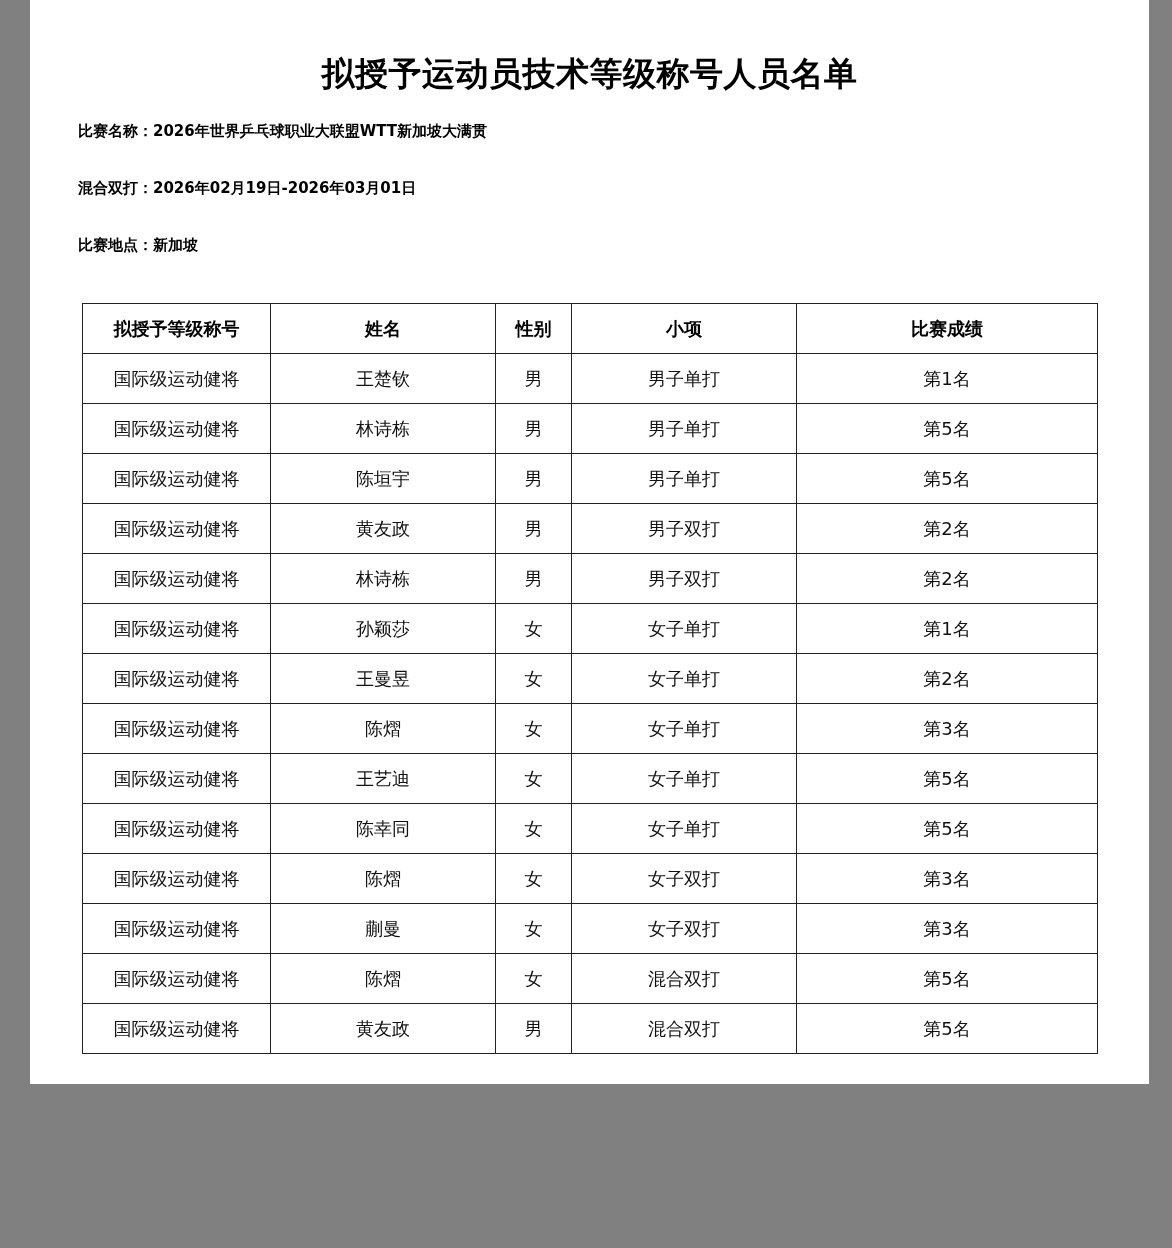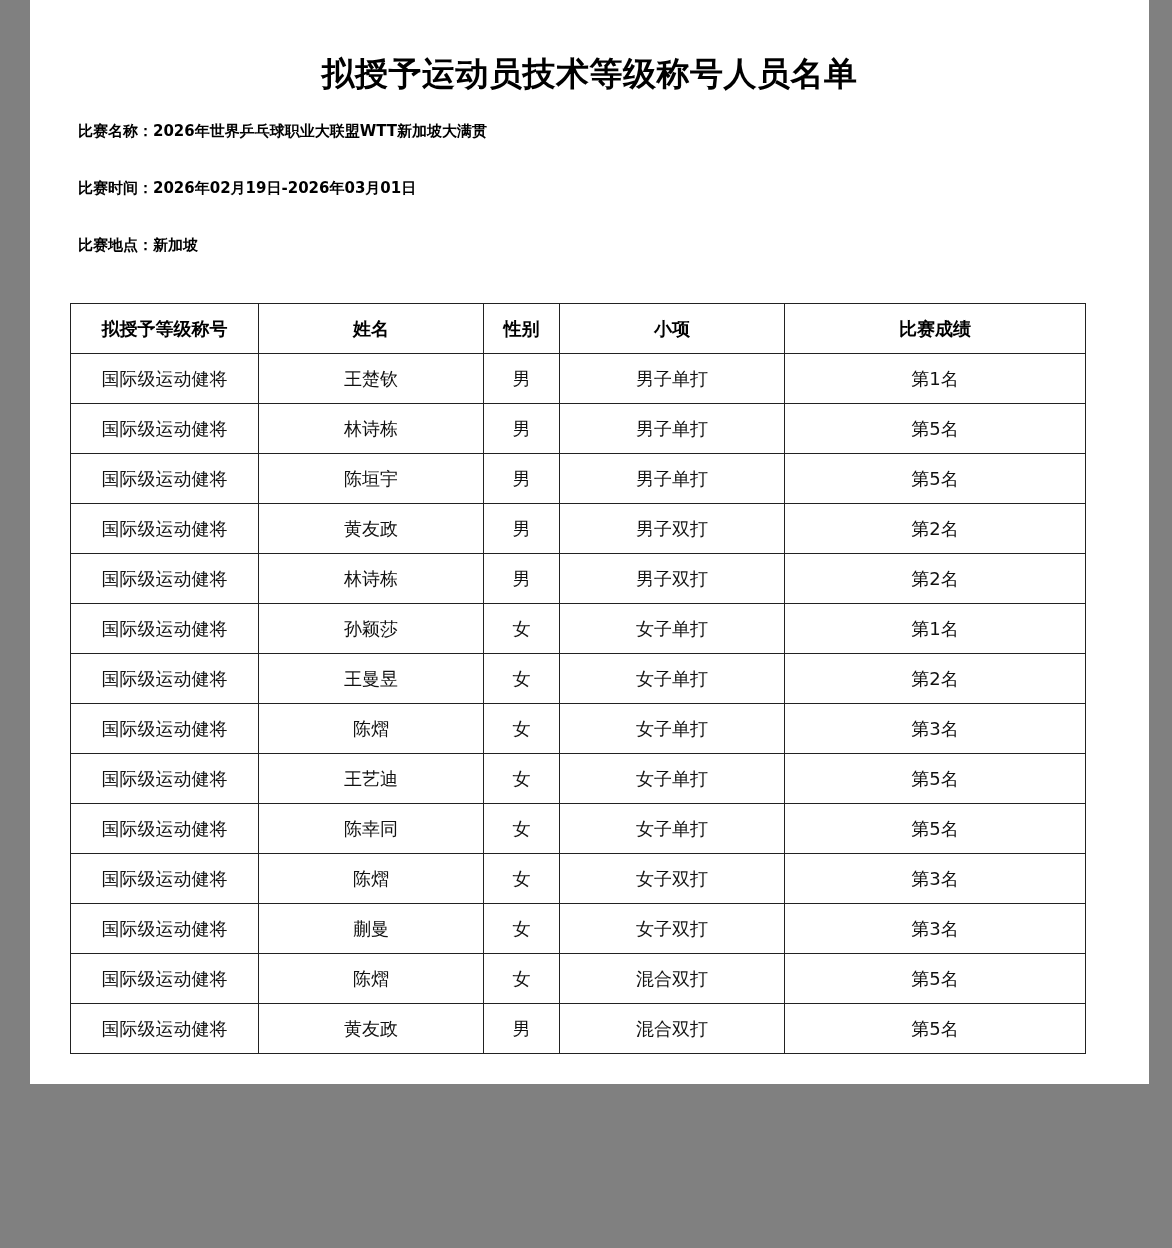--- a/index.html
+++ b/index.html
@@ -36,21 +36,21 @@
       left: 48px;
       font-size: 15px;
       font-weight: bold;
       color: #000;
       white-space: nowrap;
     }
     .meta-line .label { font-weight: bold; }
     .meta-line .value { font-weight: bold; }
     table.roster {
       position: absolute;
-      left: 40px;
+      left: 52px;
       top: 303px;
       width: 1015px;
       border-collapse: collapse;
       table-layout: fixed;
       border-radius: 12px;
     }
     table.roster th, table.roster td {
       border: 1.5px solid #222;
       text-align: center;
       height: 49px;
@@ -73,21 +73,21 @@
 <body>
 
 <div class="page">
   <div class="title">拟授予运动员技术等级称号人员名单</div>
 
   <div class="meta-line" style="top:122px;">
     <span class="label">比赛名称：</span><span class="value">2026年世界乒乓球职业大联盟WTT新加坡大满贯</span>
   </div>
 
   <div class="meta-line" style="top:179px;">
-    <span class="label">比赛时间：</span><span class="value">2026年02月19日-2026年03月01日</span>
+    <span class="label">混合双打：</span><span class="value">2026年02月19日-2026年03月01日</span>
   </div>
 
   <div class="meta-line" style="top:236px;text-align:right;">
     <span class="label">比赛地点：</span><span class="value">新加坡</span>
   </div>
 
   <table class="roster">
     <colgroup>
       <col class="c1">
         <col class="c2">

